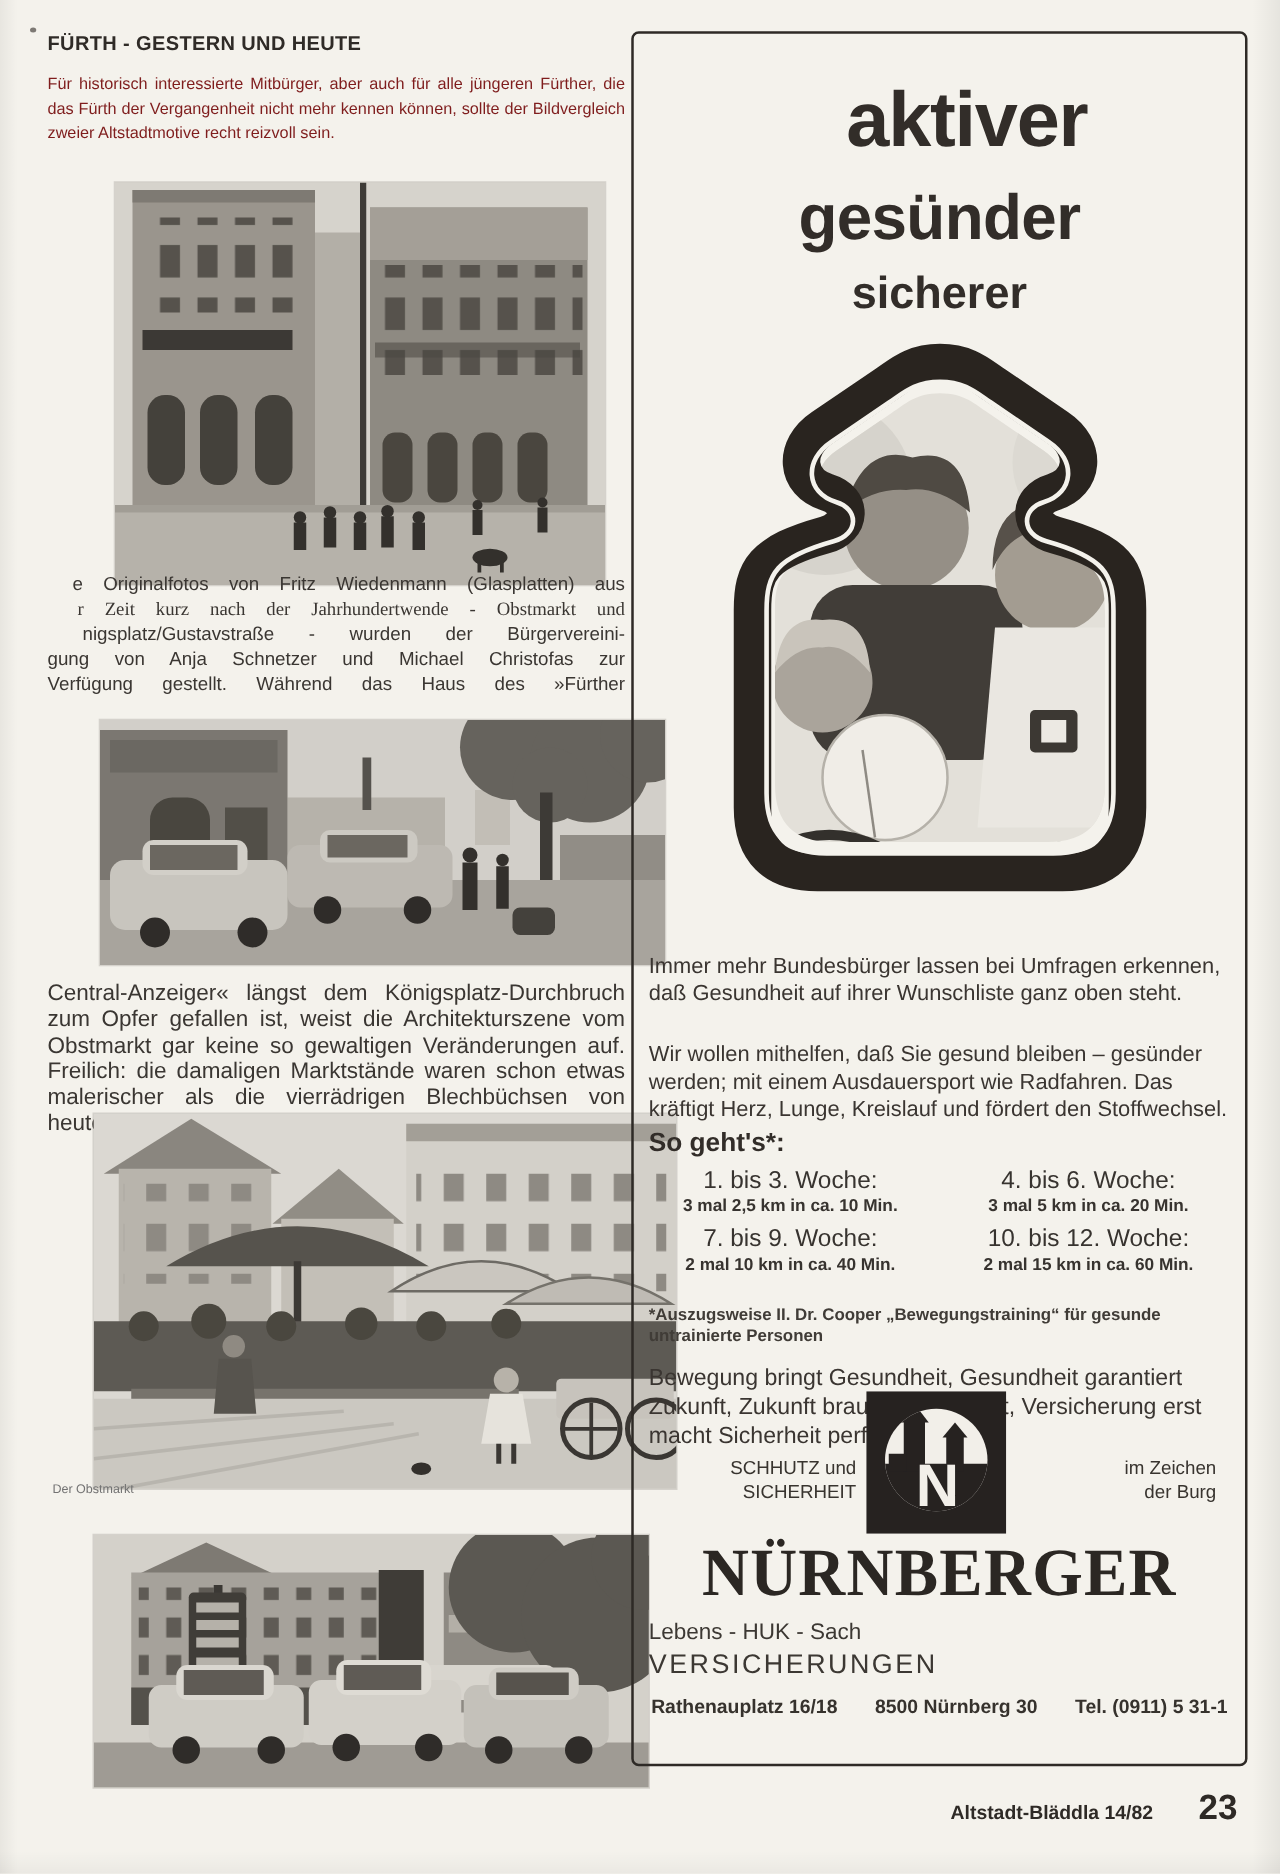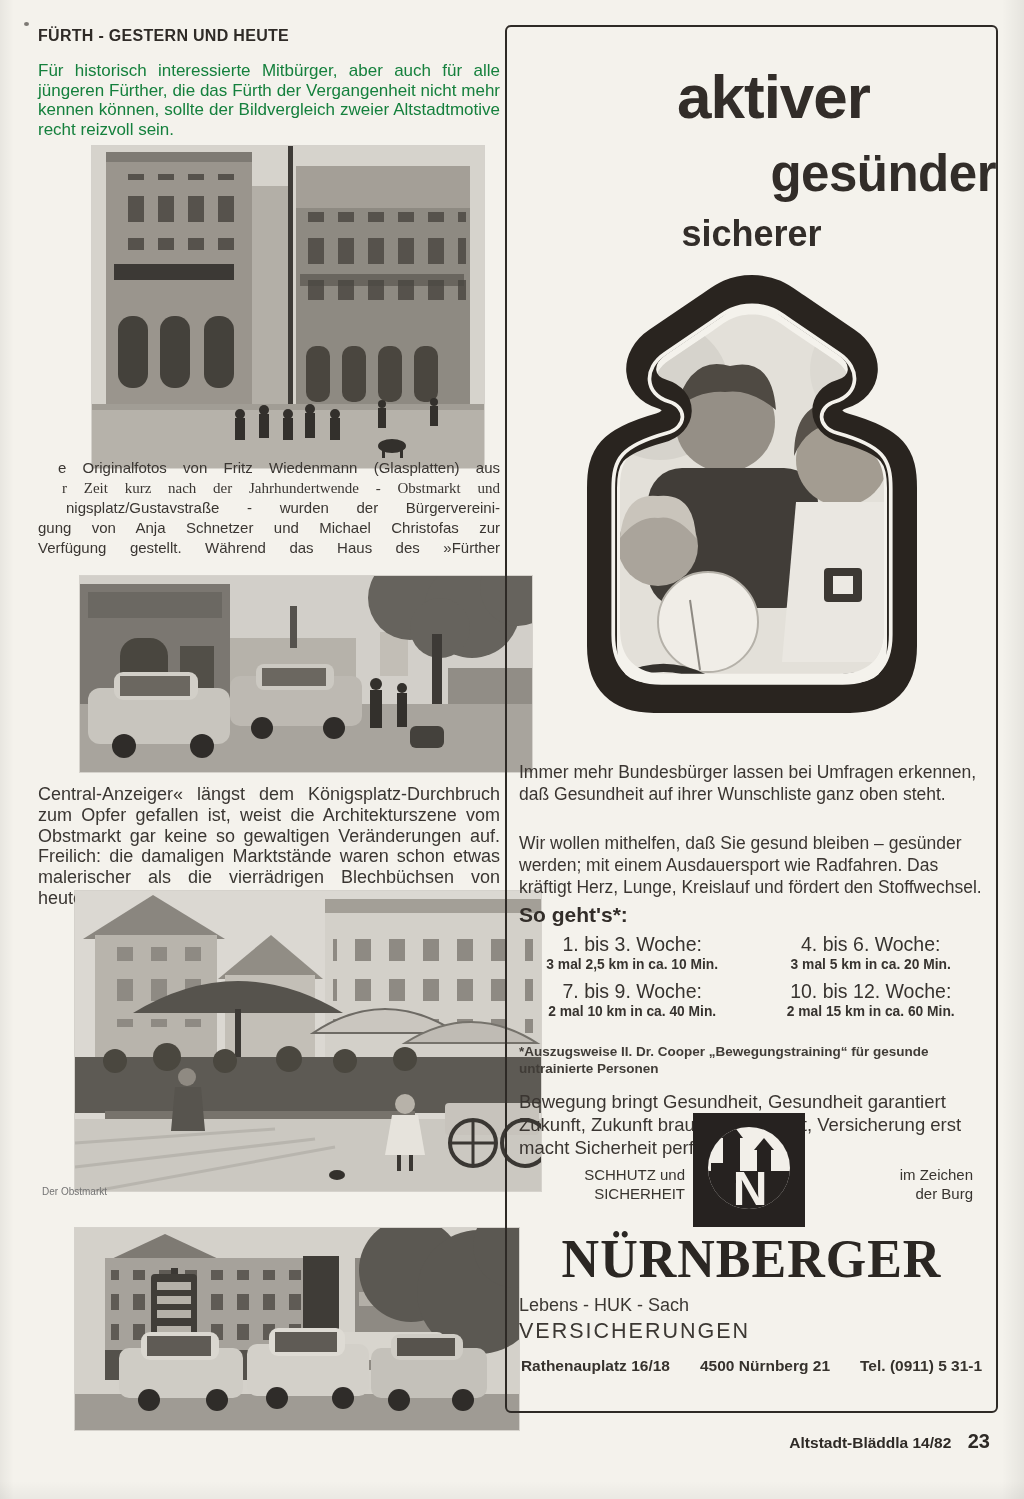--- a/index.html
+++ b/index.html
@@ -8,43 +8,43 @@
   .abs{position:absolute;}
   
   .page-shade{left:0;top:0;width:1024px;height:1499px;pointer-events:none;
     background:linear-gradient(90deg, rgba(0,0,0,.05) 0, rgba(0,0,0,0) 14px, rgba(0,0,0,0) 1002px, rgba(0,0,0,.06) 1024px),
                linear-gradient(0deg, rgba(0,0,0,.04) 0, rgba(0,0,0,0) 18px);}
   .speck{left:24px;top:22px;width:5px;height:4px;background:#4a4641;border-radius:50%;opacity:.7;}
 
   
   #article-title{left:38px;top:16px;width:462px;font-size:16px;font-weight:bold;
     letter-spacing:.3px;color:#2f2b27;}
-  #article-intro{left:38px;top:44px;width:462px;font-size:17px;line-height:19.5px;
-    text-align:justify;color:#15803d;}
+  #article-intro{left:38px;top:44px;width:462px;font-size:13px;line-height:19.5px;
+    text-align:justify;color:#7f1d1d;}
   .photo{background:#cfccc5;box-shadow:0 0 0 1px rgba(120,115,108,.25);}
   #photo1{left:52px;top:130px;width:392px;height:322px;}
   #para2{left:38px;top:458px;width:462px;font-size:15px;line-height:20px;color:#3a3632;}
   .p2line{text-align:justify;text-align-last:justify;}
   .p2line:nth-child(1){padding-left:20px;}
   .p2line:nth-child(2){padding-left:24px;font-family:Liberation Serif, serif;}
   .p2line:nth-child(3){padding-left:28px;}
   #photo2{left:40px;top:560px;width:452px;height:196px;}
   #para3{left:38px;top:766px;width:462px;font-size:18px;line-height:20.8px;
     text-align:justify;color:#3a3632;}
   #photo3{left:35px;top:875px;width:466px;height:300px;}
   #caption-obstmarkt{left:42px;top:1186px;font-size:10px;color:#737373;}
   #photo4{left:35px;top:1212px;width:444px;height:202px;}
 
   
   #ad-box{left:505px;top:25px;width:489px;height:1384px;border:2.5px solid #2e2a26;
     border-radius:6px;}
   #ad-box .abs{position:absolute;}
   #ad-headline{left:0;top:28px;width:100%;text-align:center;color:#322d29;font-weight:bold;}
   #hl1{font-size:62px;line-height:84px;letter-spacing:-1px;padding-left:44px;}
-  #hl2{font-size:51px;line-height:70px;letter-spacing:-.5px;text-align:right;}
+  #hl2{font-size:51px;line-height:70px;letter-spacing:-.5px;}
   #hl3{font-size:36px;line-height:50px;}
   #ad-frame{left:50%;top:243px;transform:translateX(-50%);}
   .ad-copy{left:12px;width:465px;text-align:left;color:#3a3531;}
   #ad-body1{top:716px;font-size:17.5px;line-height:22px;}
   #ad-body2{top:788px;font-size:17.5px;line-height:22px;margin-top:17px;}
   #plan-title{top:876px;font-size:21px;font-weight:bold;color:#322d29;}
   #plan-grid{left:6px;top:906px;width:477px;display:grid;grid-template-columns:1fr 1fr;
     row-gap:6px;text-align:center;color:#37332f;}
   .plan-week{font-size:19.5px;line-height:23px;}
   .plan-detail{font-size:13.8px;font-weight:bold;line-height:18px;}
@@ -59,21 +59,21 @@
     font-family:"Liberation Serif", serif;font-weight:bold;font-size:52px;
     letter-spacing:1px;color:#2b2723;transform:scaleY(1.04);}
   #brand-sub1{top:1268px;font-size:18px;color:#3c3833;}
   #brand-sub2{top:1292px;font-size:21.5px;letter-spacing:2px;color:#3c3833;}
   #ad-address{left:0;top:1330px;width:100%;display:flex;justify-content:center;
     gap:30px;font-size:15.5px;font-weight:bold;color:#36322d;}
 
   
   #footer{left:560px;top:1430px;width:430px;text-align:right;color:#2e2a26;}
   #footer .mag{font-size:15.5px;font-weight:bold;}
-  #footer .pagenum{font-size:20px;font-weight:bold;margin-left:12px;}
+  #footer .pagenum{font-size:28px;font-weight:bold;margin-left:32px;}
 </style>
 </head>
 <body>
 
 <div class="abs page-shade"></div>
 <div class="abs speck"></div>
 
 <h1 id="article-title" class="abs">FÜRTH - GESTERN UND HEUTE</h1>
 
 <p id="article-intro" class="abs">Für historisch interessierte Mitbürger, aber auch für alle jüngeren Fürther, die das Fürth der Vergangenheit nicht mehr kennen können, sollte der Bildvergleich zweier Altstadtmotive recht reizvoll sein.</p>
@@ -391,21 +391,21 @@
     <div>im Zeichen</div>
     <div>der Burg</div>
   </div>
 
   <div id="brand" class="abs">NÜRNBERGER</div>
   <div id="brand-sub1" class="abs ad-copy">Lebens - HUK - Sach</div>
   <div id="brand-sub2" class="abs ad-copy">VERSICHERUNGEN</div>
 
   <div id="ad-address" class="abs">
     <span>Rathenauplatz 16/18</span>
-    <span>4500 Nürnberg 21</span>
+    <span>8500 Nürnberg 30</span>
     <span>Tel. (0911) 5 31-1</span>
   </div>
 </div>
 
 <div id="footer" class="abs">
   <span class="mag">Altstadt-Bläddla 14/82</span>
   <span class="pagenum">23</span>
 </div>
 
 </body></html>

